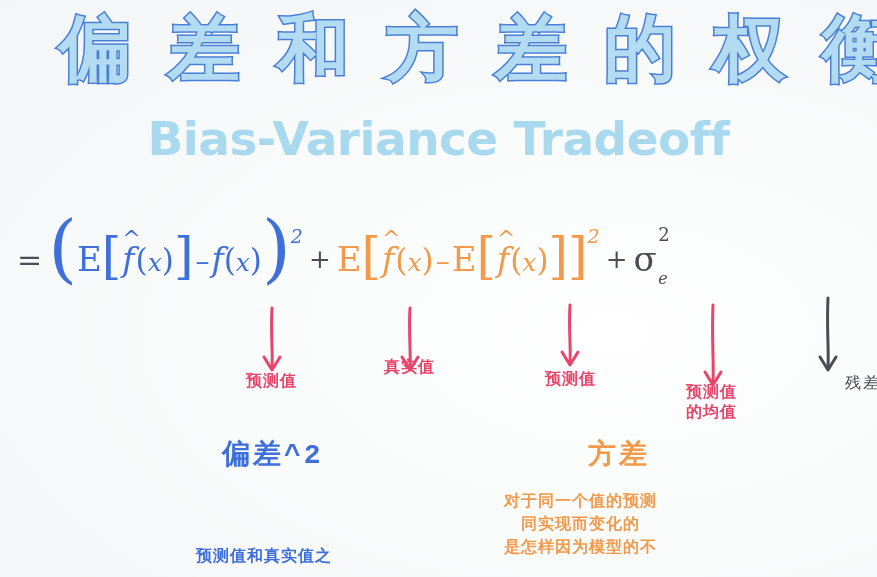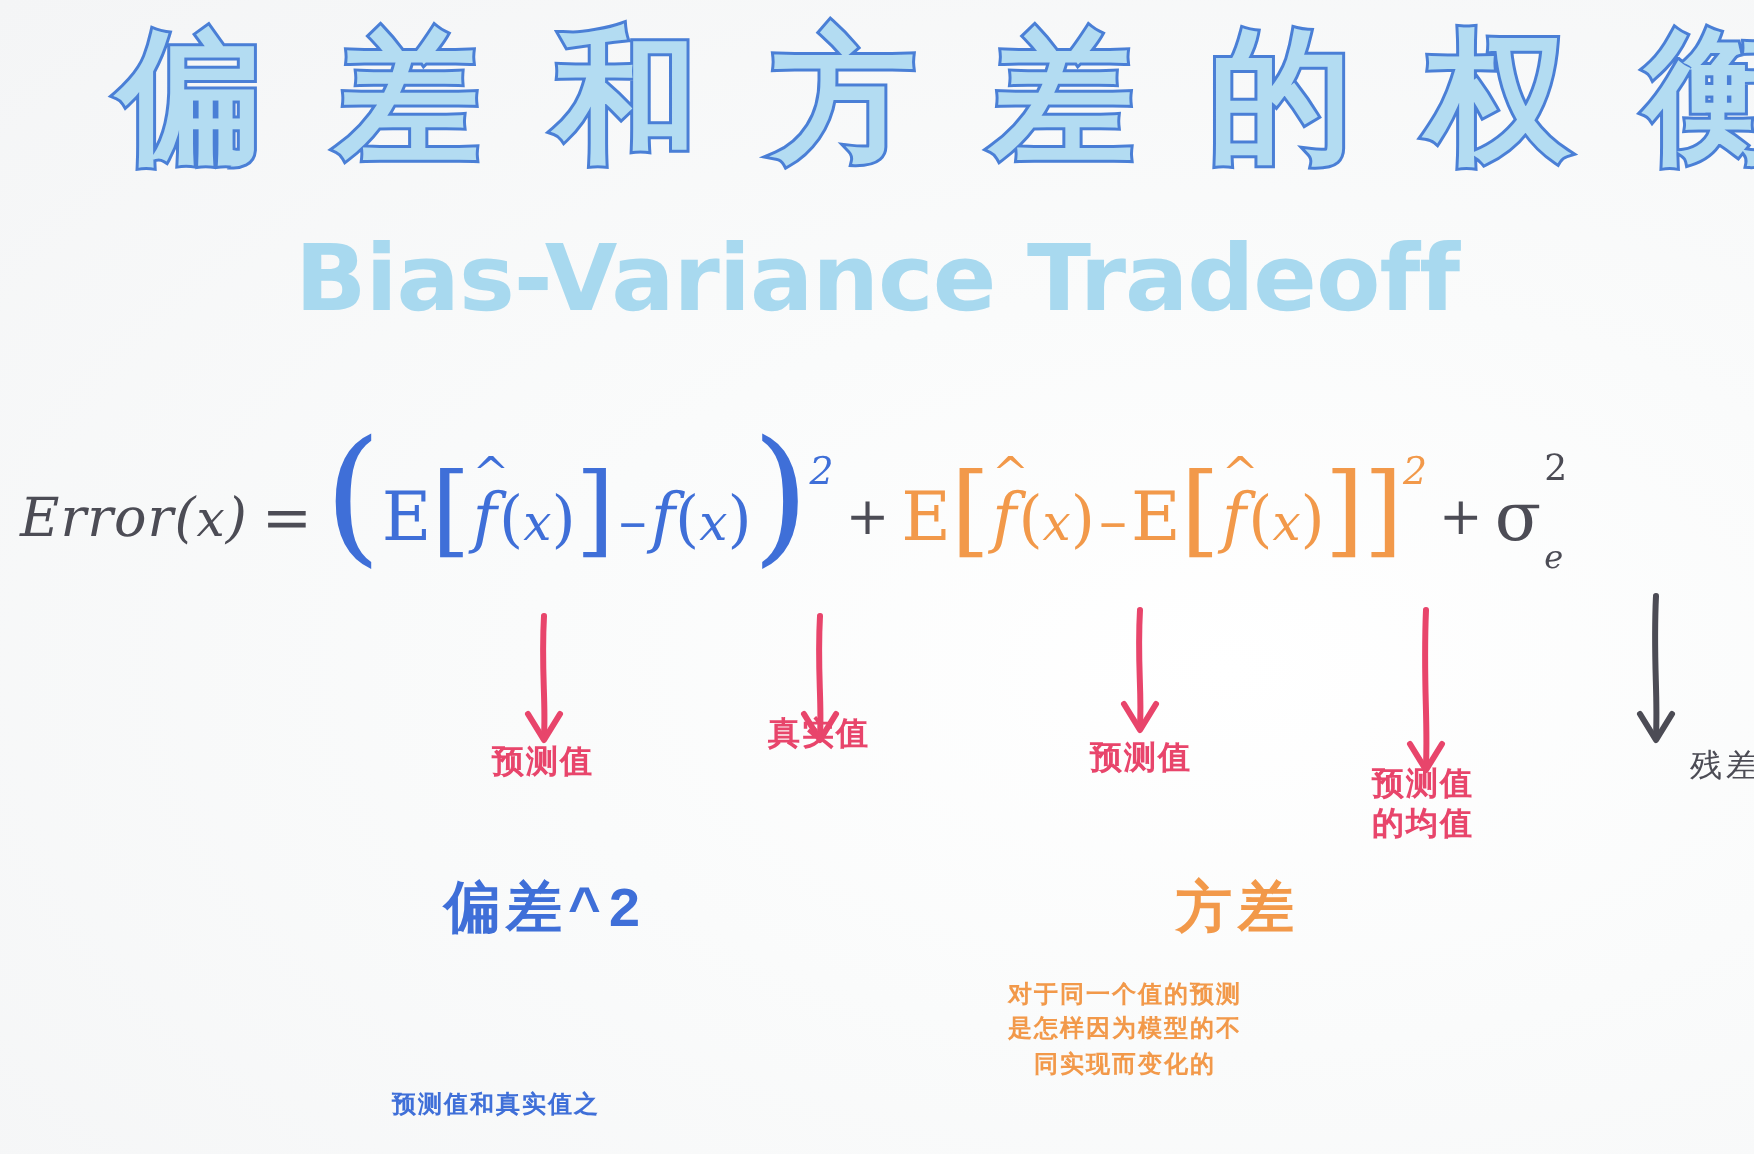--- a/index.html
+++ b/index.html
@@ -159,41 +159,38 @@
     font-weight: bold;
     font-size: 28px;
     letter-spacing: 3px;
     white-space: nowrap;
   }
   .sec-head.blue { color: #3f6fd8; }
   .sec-head.orange { color: #f2994a; }
   .sec-body {
     position: absolute;
     font-family: Liberation Serif, serif;
-    font-size: 12px;
+    font-size: 16px;
     font-weight: bold;
     line-height: 1.45;
     letter-spacing: 1px;
   }
   .sec-body.blue { color: #3f6fd8; margin-top: 36px; }
   .sec-body.orange { color: #f2994a; text-align: center; }
 </style>
 </head>
 <body>
 
 <div id="board">
 
   <div class="title-cn">偏 差 和 方 差 的 权 衡</div>
   <div class="title-en">Bias-Variance Tradeoff</div>
 
   <div class="formula">
 
-    <span class="lhs f-dark">
-      <span>Error</span><span>(</span><span class="xvar">x</span><span>)</span>
-    </span>
 
     <span class="eq f-dark">=</span>
 
     <span class="grp f-blue">
       <span class="bigparen">(</span><span>E</span><span class="brk">[</span><span class="fhat"><span class="hat">^</span><span>f</span></span><span class="paren-sm">(</span><span class="xvar">x</span><span class="paren-sm">)</span><span class="brk">]</span><span class="op">–</span><span class="fn">f</span><span class="paren-sm">(</span><span class="xvar">x</span><span class="paren-sm">)</span><span class="bigparen">)</span><span class="sup2">2</span>
     </span>
 
     <span class="plus-dark">+</span>
 
     <span class="grp f-orange">
@@ -250,18 +247,18 @@
     </div>
 
   <div id="sections">
       <div class="sec-head blue" style="left: 222px; top: 435px;">偏差^2</div>
       <div class="sec-body blue" style="left: 196px; top: 508px;">
         <div>预测值和真实值之</div>
       </div>
       <div class="sec-head orange" style="left: 578px; top: 435px; margin-left: 10px;">方差</div>
       <div class="sec-body orange" style="left: 504px; top: 489px;">
         <div>对于同一个值的预测</div>
+        <div>同实现而变化的</div>
         <div>是怎样因为模型的不</div>
-        <div>同实现而变化的</div>
       </div>
     </div>
 
 </div>
 
 </body></html>

